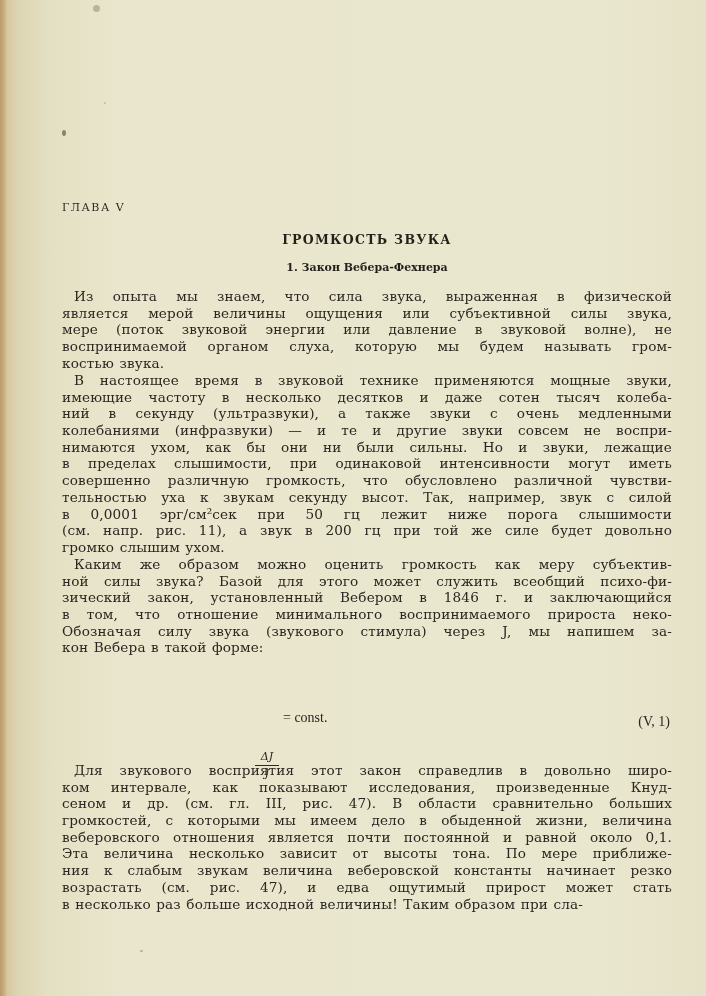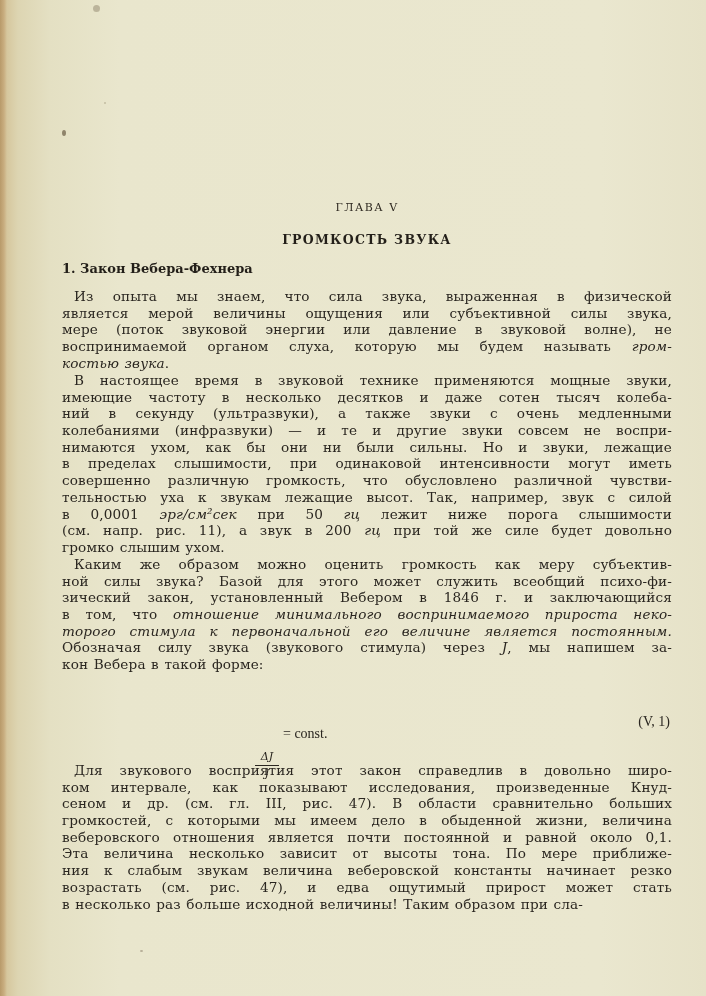--- a/index.html
+++ b/index.html
@@ -13,52 +13,52 @@
   .page {
     position: absolute; left: 0; top: 0; width: 706px; height: 996px;
     background:
       linear-gradient(90deg, #b89a6a 0px, #c9ae80 4px, #d6c79e 7px, #ddd5b2 18px, #e4e0c3 50px, #e9e6cd 120px, #eae7cf 600px, #e6e2c8 706px);
   }
   .spot { position: absolute; border-radius: 50%; background: #6b5c45; opacity: .55; }
   .text-block {
     position: absolute; left: 62px; top: 0; width: 610px;
   }
   .chapter {
-    position: absolute; top: 201px; left: 0; width: 610px; text-align: center;
+    position: absolute; top: 201px; left: 0; width: 610px; text-align: left;
     font-size: 11px; letter-spacing: 1.5px; color: #2f2a22;
   }
   .chapter-title {
     position: absolute; top: 232px; left: 0; width: 610px; text-align: center;
     font-size: 12.5px; font-weight: bold; letter-spacing: 1.3px; color: #231f19;
   }
   .section-title {
-    position: absolute; top: 261px; left: 0; width: 610px; text-align: left;
-    font-size: 13px; font-weight: bold; color: #231f19;
+    position: absolute; top: 261px; left: 0; width: 610px; text-align: center;
+    font-size: 11px; font-weight: bold; color: #231f19;
   }
   .para {
     position: absolute; left: 0; width: 610px;
     font-size: 13.6px; line-height: 16.7px;
     text-align: justify;
     letter-spacing: 0.15px;
     word-spacing: 1px;
   }
   .line { display: block; height: 16.7px; white-space: nowrap; text-align: justify; text-align-last: justify; overflow: hidden; }
   .line.last { text-align-last: left; }
-  .it { font-style: italic; }
+  .it { }
   .formula {
     position: absolute; top: 706px; left: 0; width: 610px; height: 36px;
   }
   .frac {
     position: absolute; left: 193px; top: 0; width: 24px; text-align: center;
     font-style: italic; font-size: 11px; margin-top: 44px;
   }
   .frac .num { display: block; height: 14px; line-height: 14px; }
   .frac .bar { display: block; height: 1px; background: #2a2620; margin: 1px 0; }
   .frac .den { display: block; height: 14px; line-height: 14px; }
-  .eq-rhs { position: absolute; left: 221px; top: 20px; font-size: 14px; font-family: "Liberation Serif", serif; }
+  .eq-rhs { position: absolute; left: 221px; top: 4px; font-size: 14px; font-family: "Liberation Serif", serif; }
   .eq-num { position: absolute; right: 2px; top: 8px; font-size: 14px; font-family: "Liberation Serif", serif; margin-left: 12px; }
 </style>
 </head>
 <body>
 
 <div class="page">
   <div class="spot" style="left:93px;top:5px;width:7px;height:7px;opacity:.35"></div>
   <div class="spot" style="left:62px;top:130px;width:4px;height:6px;opacity:.7"></div>
   <div class="spot" style="left:104px;top:102px;width:2px;height:2px;opacity:.3"></div>
   <div class="spot" style="left:140px;top:950px;width:3px;height:2px;opacity:.4"></div>
@@ -77,31 +77,30 @@
           <span class="line last"><span class="it">костью звука</span>.</span>
         </div>
         <div class="para" style="top: 372px;">
           <span class="line" style="text-indent: 12px;">В настоящее время в звуковой технике применяются мощные звуки,</span>
           <span class="line">имеющие частоту в несколько десятков и даже сотен тысяч колеба-</span>
           <span class="line">ний в секунду (ультразвуки), а также звуки с очень медленными</span>
           <span class="line">колебаниями (инфразвуки) — и те и другие звуки совсем не воспри-</span>
           <span class="line">нимаются ухом, как бы они ни были сильны. Но и звуки, лежащие</span>
           <span class="line">в пределах слышимости, при одинаковой интенсивности могут иметь</span>
           <span class="line">совершенно различную громкость, что обусловлено различной чувстви-</span>
-          <span class="line">тельностью уха к звукам лежащие высот. Так, например, звук с силой</span>
+          <span class="line">тельностью уха к звукам секунду высот. Так, например, звук с силой</span>
           <span class="line">в 0,0001 <span class="it">эрг/см²сек</span> при 50 <span class="it">гц</span> лежит ниже порога слышимости</span>
           <span class="line">(см. напр. рис. 11), а звук в 200 <span class="it">гц</span> при той же силе будет довольно</span>
           <span class="line last">громко слышим ухом.</span>
         </div>
         <div class="para" style="top: 556px;">
           <span class="line" style="text-indent: 12px;">Каким же образом можно оценить громкость как меру субъектив-</span>
           <span class="line">ной силы звука? Базой для этого может служить всеобщий психо-фи-</span>
           <span class="line">зический закон, установленный Вебером в 1846 г. и заключающийся</span>
           <span class="line">в том, что <span class="it">отношение минимального воспринимаемого прироста неко-</span></span>
-          <span class="line"><span class="it">торого стимула к первоначальной его величине является постоянным.</span></span>
           <span class="line">Обозначая силу звука (звукового стимула) через <span class="it">J</span>, мы напишем за-</span>
           <span class="line last">кон Вебера в такой форме:</span>
         </div>
         <div class="para" style="top: 762px;">
           <span class="line" style="text-indent: 12px;">Для звукового восприятия этот закон справедлив в довольно широ-</span>
           <span class="line">ком интервале, как показывают исследования, произведенные Кнуд-</span>
           <span class="line">сеном и др. (см. гл. III, рис. 47). В области сравнительно больших</span>
           <span class="line">громкостей, с которыми мы имеем дело в обыденной жизни, величина</span>
           <span class="line">веберовского отношения является почти постоянной и равной около 0,1.</span>
           <span class="line">Эта величина несколько зависит от высоты тона. По мере приближе-</span>

